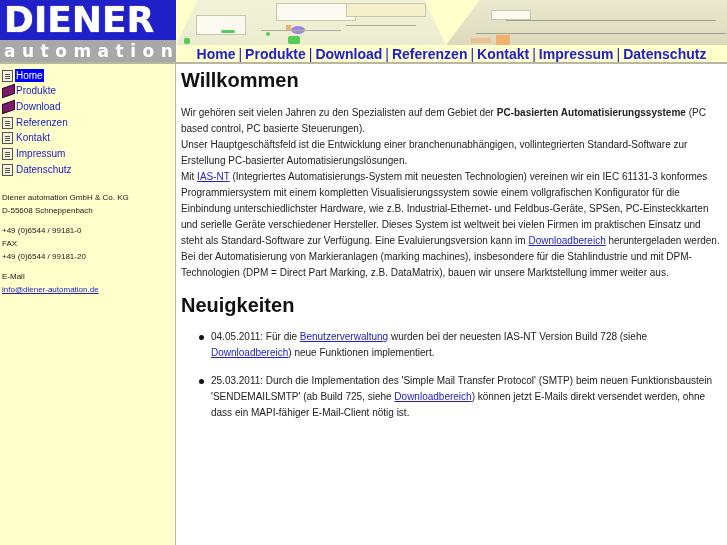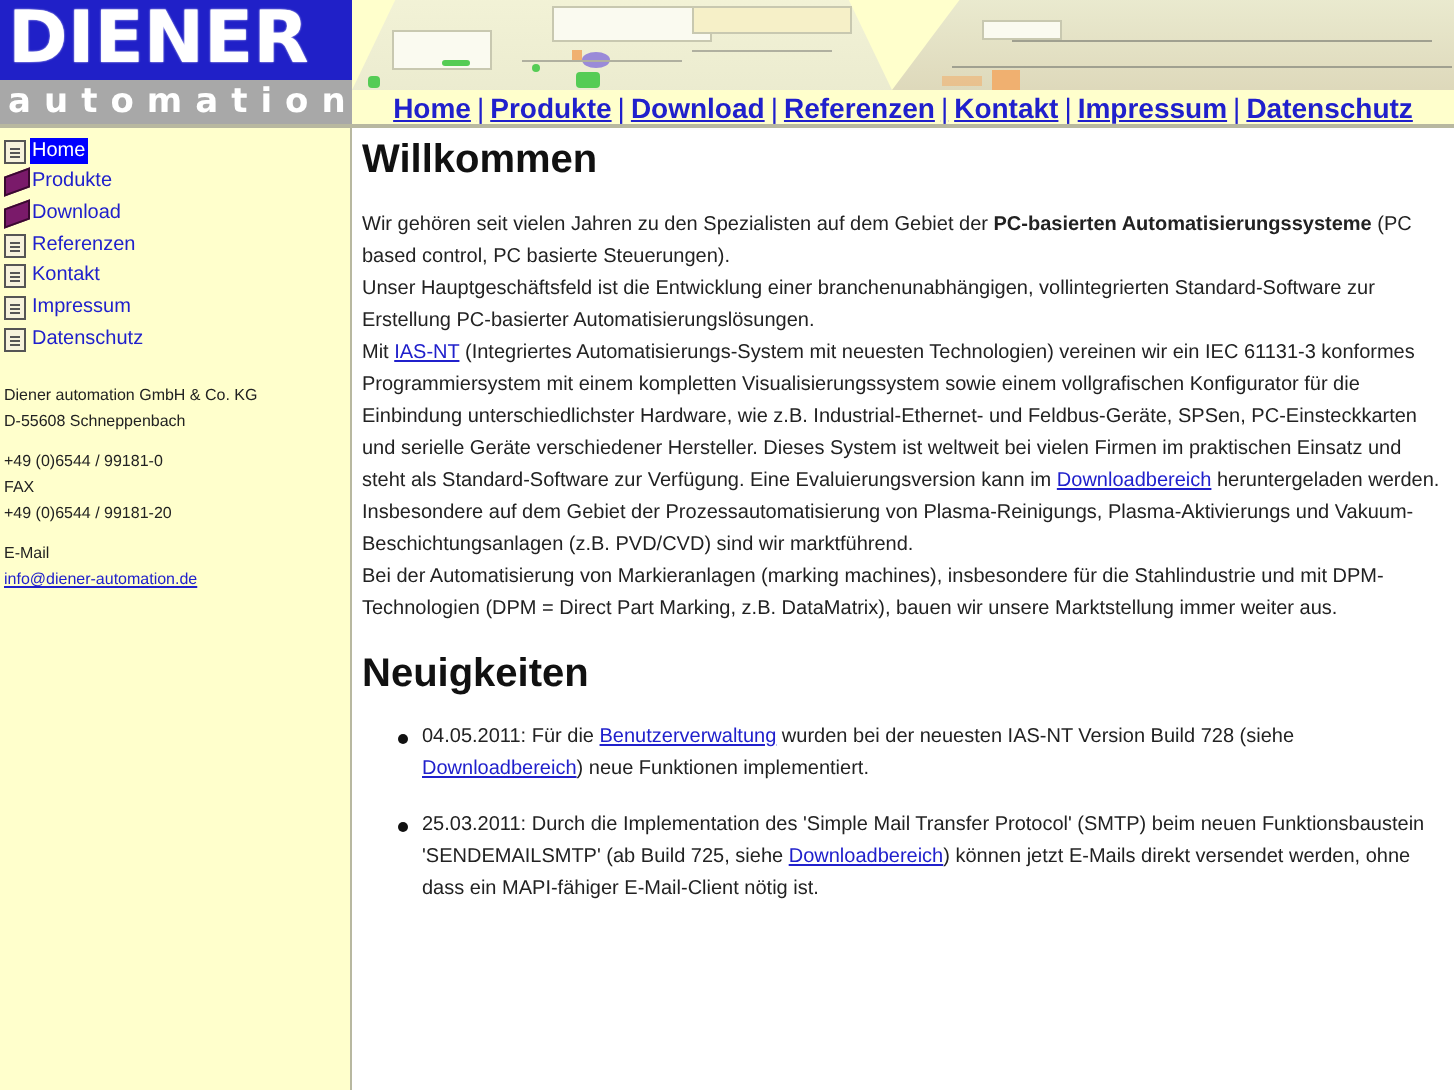--- a/index.html
+++ b/index.html
@@ -21,21 +21,21 @@
     .banner-panel-right { position: absolute; left: 270px; top: 0; width: 281px; height: 45px;
       background: linear-gradient(180deg, #e6e6cf 0%, #d8d2b8 100%);
       clip-path: polygon(12% 0, 100% 0, 100% 100%, 0 100%); opacity: 0.85; }
     .bp-box { position: absolute; background: #fafaf0; border: 1px solid #c8c8b0; }
     .bp-green { position: absolute; background: #55cc55; border-radius: 2px; }
     .bp-purple { position: absolute; background: #9a8ad8; border-radius: 50%; }
     .bp-orange { position: absolute; background: #f0b070; }
     .bp-line { position: absolute; background: #b0b0a0; height: 1px; }
 
     .topnav { position: absolute; left: 176px; top: 45px; width: 551px; height: 19px; background: #ffffcc;
-      text-align: center; font-size: 14px; font-weight: bold; line-height: 19px; color: #2020cc; white-space: nowrap; text-decoration: underline; }
+      text-align: center; font-size: 14px; font-weight: bold; line-height: 19px; color: #2020cc; white-space: nowrap; }
     .topnav a { color: #2020cc; text-decoration: none; }
     .topnav .sep { color: #2020cc; font-weight: normal; padding: 0 3px; }
     .header-rule { position: absolute; left: 0; top: 62px; width: 727px; height: 2px; background: #b8b8a0; }
 
     
     .sidebar { position: absolute; left: 0; top: 64px; width: 176px; height: 481px; background: #ffffcc;
       border-right: 1px solid #b8b8a0; }
     .nav-item { position: absolute; left: 2px; height: 15px; display: flex; align-items: center; font-size: 10px; color: #2020cc; }
     .nav-item .label { padding: 0 1px; line-height: 13px; }
     .nav-item.active .label { background: #0000ff; color: #ffffff; }
@@ -143,21 +143,20 @@
   <h1>Willkommen</h1>
 
 
   <p><span>Wir gehören seit vielen Jahren zu den Spezialisten auf dem Gebiet der </span><b>PC-basierten Automatisierungssysteme</b><span> (PC based control, PC basierte Steuerungen).</span></p>
 
   <p>Unser Hauptgeschäftsfeld ist die Entwicklung einer branchenunabhängigen, vollintegrierten Standard-Software zur Erstellung PC-basierter Automatisierungslösungen.</p>
 
   <p><span>Mit </span><a href="#">IAS-NT</a><span> (Integriertes Automatisierungs-System mit neuesten Technologien) vereinen wir ein IEC 61131-3 konformes Programmiersystem mit einem kompletten Visualisierungssystem sowie einem vollgrafischen Konfigurator für die Einbindung unterschiedlichster Hardware, wie z.B. Industrial-Ethernet- und Feldbus-Geräte, SPSen, PC-Einsteckkarten und serielle Geräte verschiedener Hersteller. Dieses System ist weltweit bei vielen Firmen im praktischen Einsatz und steht als Standard-Software zur Verfügung. Eine Evaluierungsversion kann im </span><a href="#">Downloadbereich</a><span> heruntergeladen werden.</span></p>
 
 
-  <p>Insbesondere auf dem Gebiet der Prozessautomatisierung von Plasma-Reinigungs, Plasma-Aktivierungs und Vakuum-Beschichtungsanlagen (z.B. PVD/CVD) sind wir marktführend.</p>
 
   <p>Bei der Automatisierung von Markieranlagen (marking machines), insbesondere für die Stahlindustrie und mit DPM-Technologien (DPM = Direct Part Marking, z.B. DataMatrix), bauen wir unsere Marktstellung immer weiter aus.</p>
 
   <h2>Neuigkeiten</h2>
 
   <ul class="news">
     <li><span>04.05.2011: Für die </span><a href="#">Benutzerverwaltung</a><span> wurden bei der neuesten IAS-NT Version Build 728 (siehe </span><a href="#">Downloadbereich</a><span>) neue Funktionen implementiert.</span></li>
     <li><span>25.03.2011: Durch die Implementation des 'Simple Mail Transfer Protocol' (SMTP) beim neuen Funktionsbaustein 'SENDEMAILSMTP' (ab Build 725, siehe </span><a href="#">Downloadbereich</a><span>) können jetzt E-Mails direkt versendet werden, ohne dass ein MAPI-fähiger E-Mail-Client nötig ist.</span></li>
 
   </ul>

